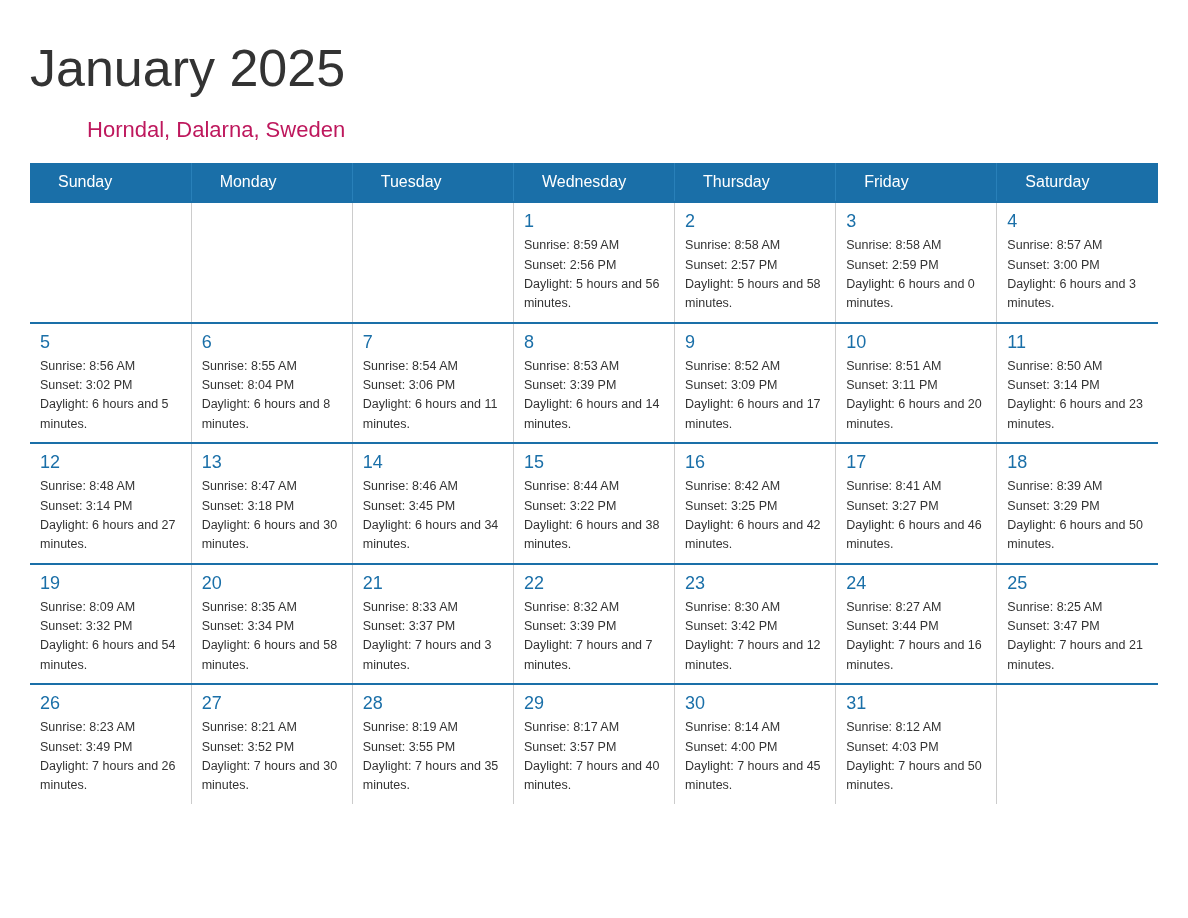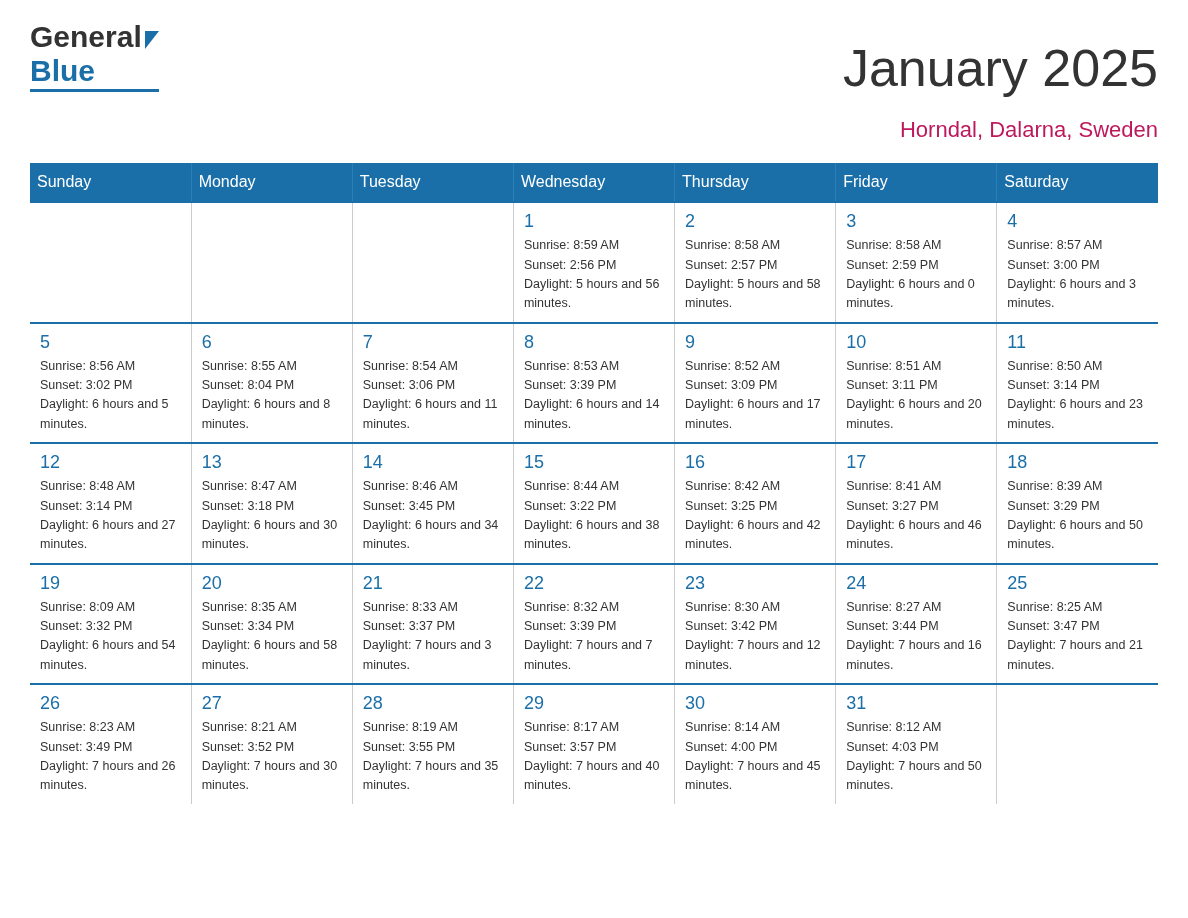--- a/index.html
+++ b/index.html
@@ -38,21 +38,21 @@
       margin-top: 20px;
     }
     .calendar-table {
       width: 100%;
       border-collapse: collapse;
       table-layout: fixed;
     }
     .calendar-table th {
       background: #1a6fa8;
       color: #fff;
-      padding: 10px 7px;
+      padding: 10px 28px;
       text-align: left;
       font-size: 16px;
       font-weight: normal;
       border-right: 1px solid #2980b9;
     }
     .calendar-table th:last-child {
       border-right: none;
     }
     .calendar-table td {
       border: 1px solid #ccc;
@@ -132,34 +132,20 @@
       height: 3px;
       background: #1a6fa8;
       width: 100%;
       margin-top: 1px;
     }
   </style>
 </head>
 <body>
 
 <div class="header">
-  <div class="logo">
-    <div class="logo-wrapper">
-      <div class="logo-text-wrapper">
-        <div class="logo-row1">
-          <span class="logo-general-text">General</span>
-          <div class="logo-arrow"></div>
-        </div>
-        <div class="logo-row2">
-          <span class="logo-blue-text">Blue</span>
-        </div>
-        <span class="logo-underline"></span>
-      </div>
-    </div>
-  </div>
   <div class="title-section">
     <div class="calendar-title">January 2025</div>
     <div class="calendar-subtitle">Horndal, Dalarna, Sweden</div>
   </div>
 </div>
 
 <table class="calendar-table">
   <thead>
     <tr>
     <th>Sunday</th>

